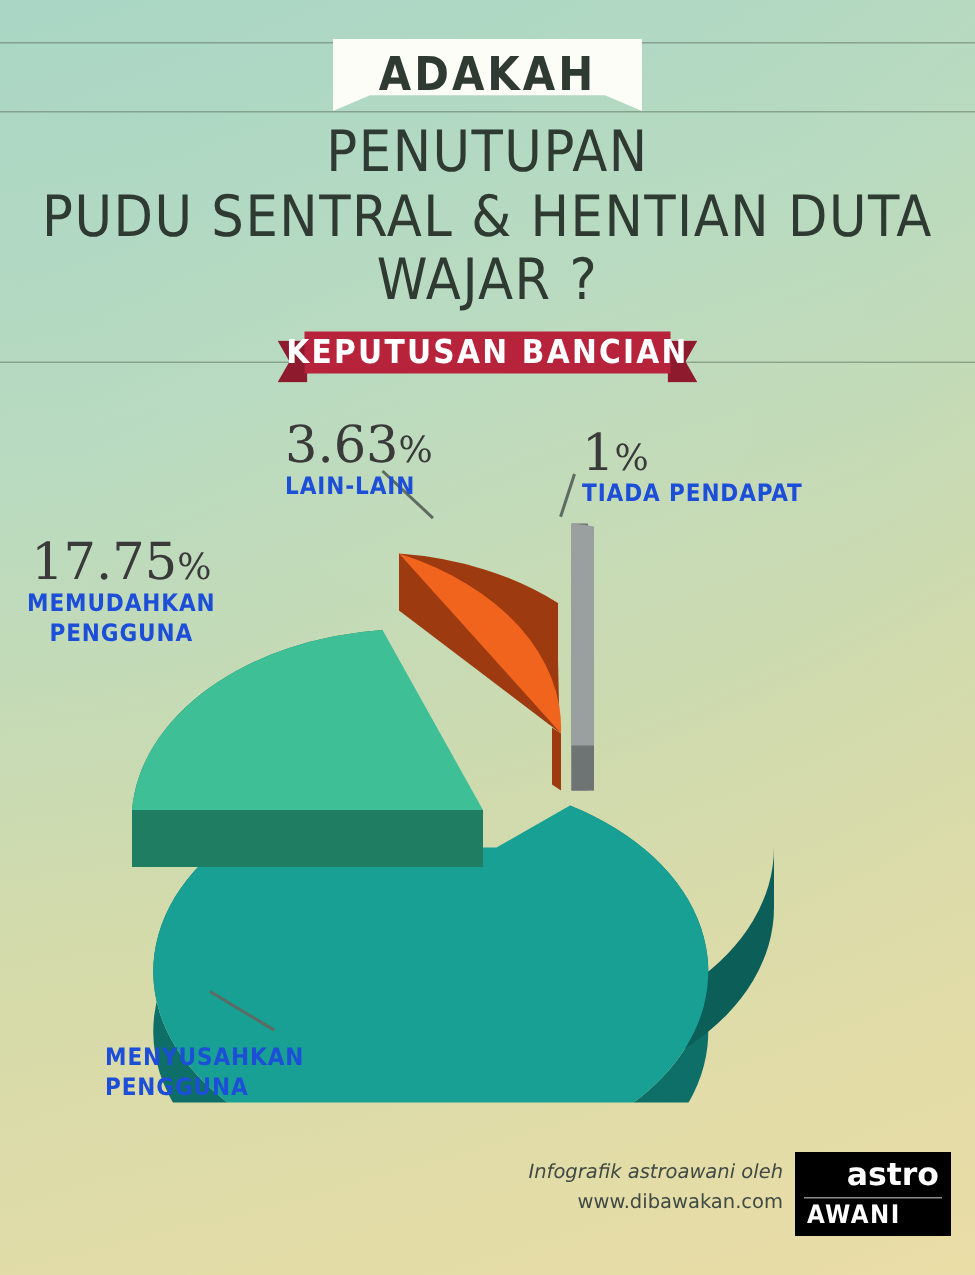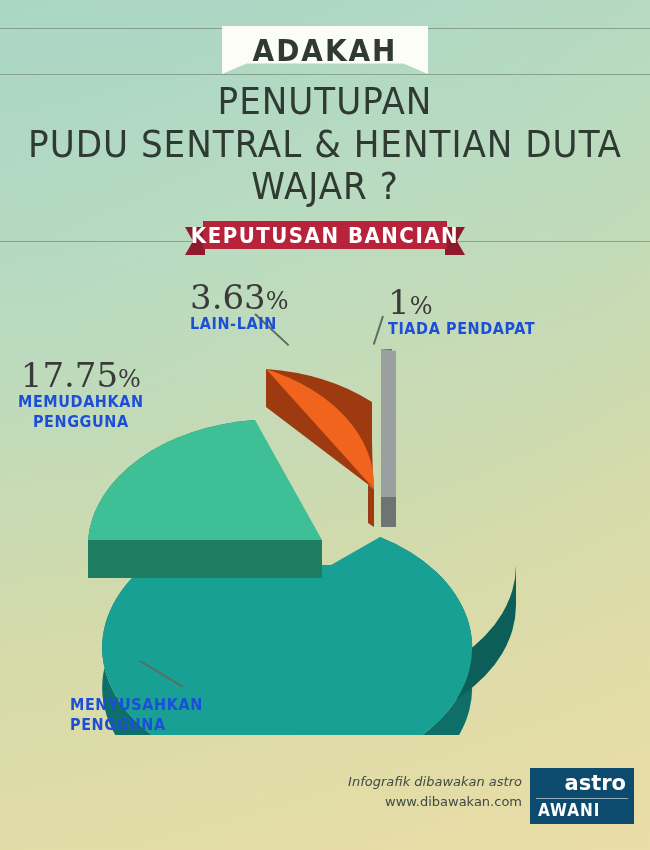--- a/index.html
+++ b/index.html
@@ -86,21 +86,21 @@
   .leader{position:absolute;background:#5d6b63;}
 
   
   .footer{position:absolute;left:0;right:0;bottom:26px;height:52px;}
   .credit{
     position:absolute;right:128px;top:0;text-align:right;color:#3f4a44;
     font-size:13px;line-height:1.55;font-family:"DejaVu Sans","Liberation Sans",sans-serif;
   }
   .credit .ln1{font-style:italic;}
   .logo{
-    position:absolute;right:16px;top:-4px;width:104px;height:56px;background:#0c4a6e;
+    position:absolute;right:16px;top:-4px;width:104px;height:56px;background:#000000;
     color:#fff;
   }
   .logo .astro{
     position:absolute;left:0;right:8px;top:3px;text-align:right;
     font-family:"DejaVu Sans","Liberation Sans",sans-serif;font-weight:bold;font-size:21px;
   }
   .logo .awani{
     position:absolute;left:8px;right:0;bottom:4px;text-align:left;
     font-family:"DejaVu Sans Condensed","Liberation Sans",sans-serif;font-weight:bold;
     font-size:17px;letter-spacing:1px;
@@ -185,21 +185,21 @@
 PENGGUNA</div>
 </div>
 
 <div class="lab l-susah">
   <div class="nm">MENYUSAHKAN
 PENGGUNA</div>
 </div>
 
 <div class="footer">
   <div class="credit">
-    <div class="ln1">Infografik dibawakan astro</div>
+    <div class="ln1">Infografik astroawani oleh</div>
     <div class="ln2">www.dibawakan.com</div>
   </div>
   <div class="logo">
     <div class="astro">astro</div>
     <div class="bar"></div>
     <div class="awani">AWANI</div>
   </div>
 </div>
 
 </body></html>

